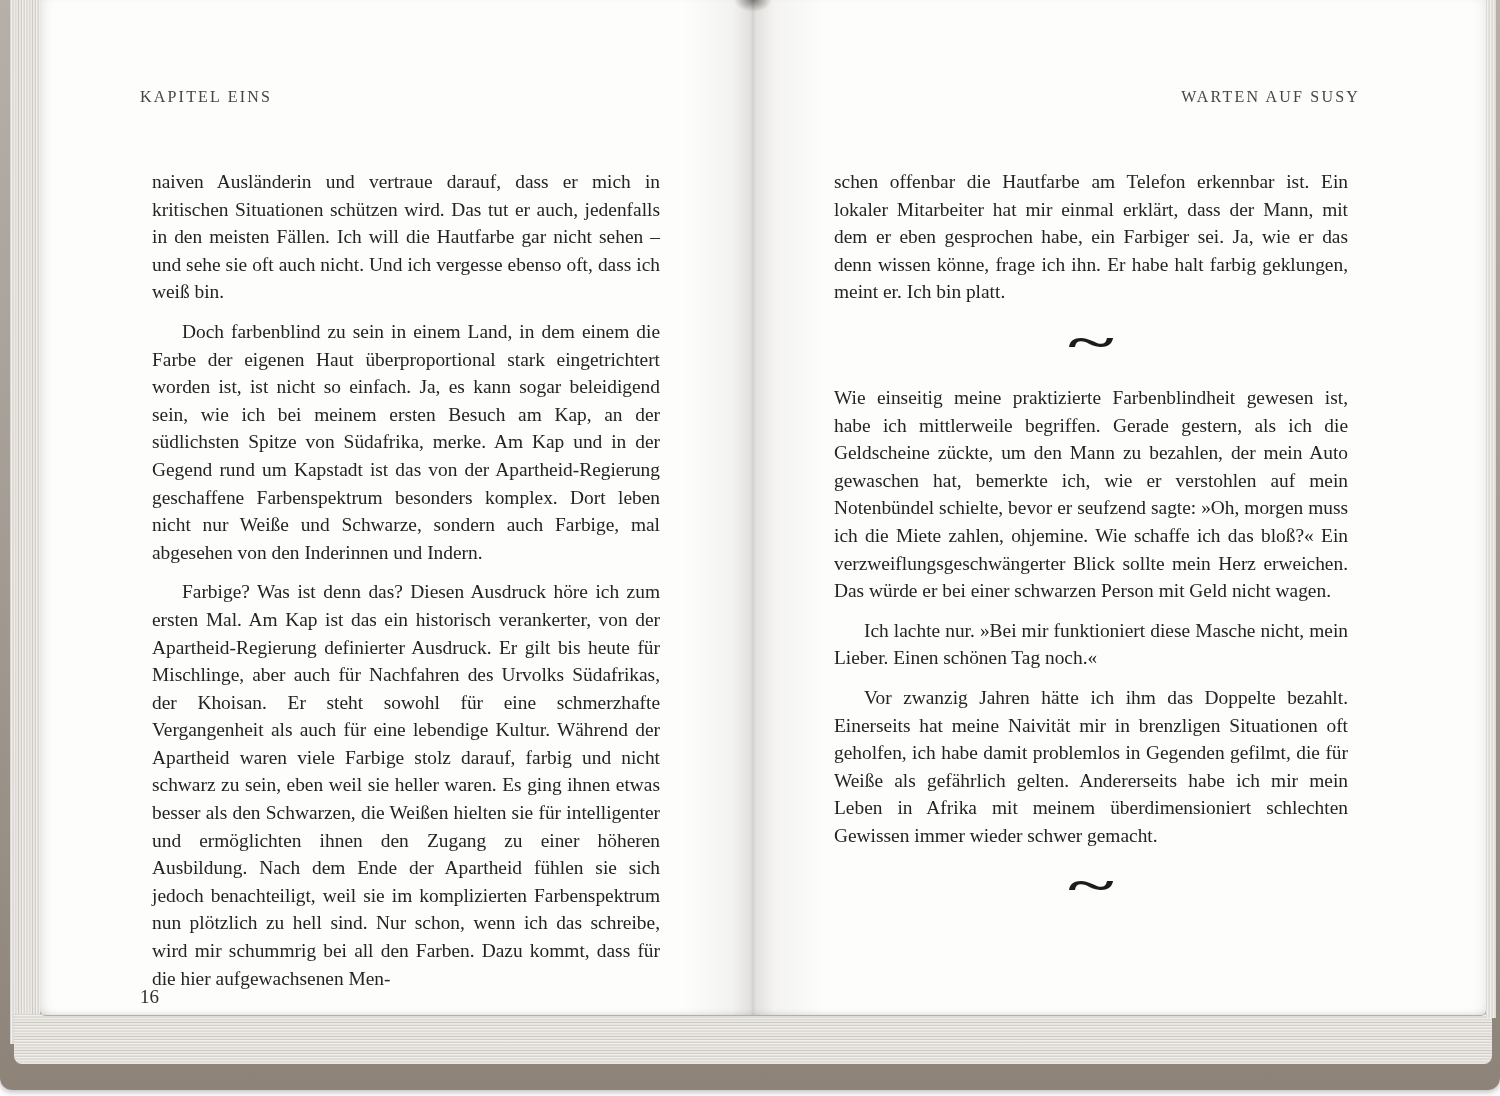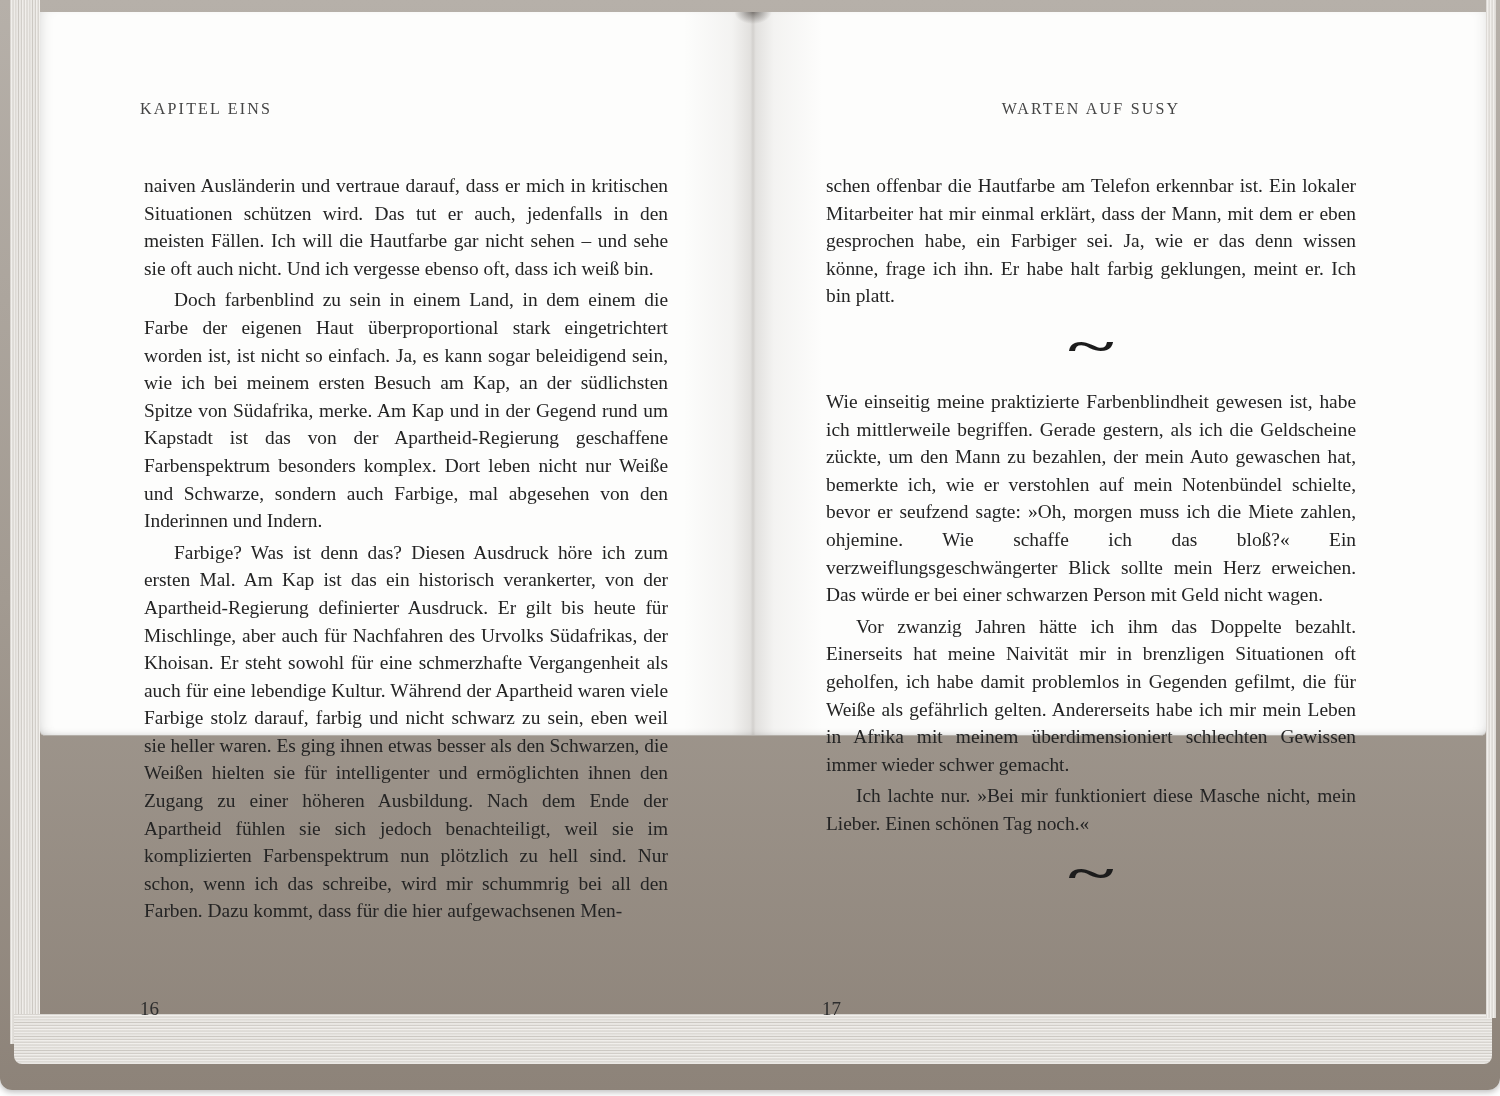--- a/index.html
+++ b/index.html
@@ -43,22 +43,22 @@
   .edges-right {
     position: absolute;
     left: 1486px; top: 0;
     width: 10px; height: 1018px;
     background: repeating-linear-gradient(to right, #d4d0cb 0px, #f1efec 1.5px, #dcd9d4 3px);
   }
 
   
   .spread {
     position: absolute;
-    left: 40px; top: 12px;
-    width: 1446px; height: 724px;
+    left: 40px; top: 0;
+    width: 1446px; height: 1016px;
     background: #fdfdfc;
     border-bottom: 1px solid #b3aea7;
     border-radius: 0 0 5px 5px;
     box-shadow: inset 10px 0 16px -12px rgba(0,0,0,.20),
                 inset -10px 0 16px -12px rgba(0,0,0,.14),
                 inset 0 -6px 10px -8px rgba(0,0,0,.22);
   }
 
   .page { position: absolute; top: 0; height: 100%; }
   .page-left  { left: 0;     width: 713px; }
@@ -89,35 +89,35 @@
 
   .running-head {
     position: absolute;
     top: 88px;
     font-size: 16px;
     letter-spacing: 2.2px;
     color: #454545;
     white-space: nowrap;
   }
   .page-left  .running-head { left: 100px; }
-  .page-right .running-head { left: 69px; width: 538px; text-align: center; }
+  .page-right .running-head { left: 69px; width: 538px; text-align: right; }
 
   .body {
     position: absolute;
     top: 156px;
     font-size: 19.4px;
     line-height: 27.6px;
     text-align: justify;
     hyphens: auto;
     -webkit-hyphens: auto;
   }
   .page-left  .body { left: 100px; width: 532px; }
   .page-right .body { left: 69px;  width: 538px; }
 
-  p { margin: 4px; }
+  p { margin: 12px; }
   p.indent { text-indent: 30px; }
 
   .ornament {
     text-align: center;
     font-size: 46px;
     font-weight: 700;
     line-height: 40px;
     margin: 17px 0 21px;
     transform: scaleX(1.9);
     color: #1c1c1c;
@@ -154,25 +154,24 @@
       </div>
       <footer class="folio">16</footer>
     </section>
 
     <section class="page page-right" lang="de">
       <header class="running-head">WARTEN AUF SUSY</header>
       <div class="body">
         <p class="noindent">schen offenbar die Hautfarbe am Telefon erkennbar ist. Ein lokaler Mitarbeiter hat mir einmal erklärt, dass der Mann, mit dem er eben gesprochen habe, ein Farbiger sei. Ja, wie er das denn wissen könne, frage ich ihn. Er habe halt farbig geklungen, meint er. Ich bin platt.</p>
         <div class="ornament">~</div>
         <p class="noindent">Wie einseitig meine praktizierte Farbenblindheit gewesen ist, habe ich mittlerweile begriffen. Gerade gestern, als ich die Geldscheine zückte, um den Mann zu bezahlen, der mein Auto gewaschen hat, bemerkte ich, wie er verstohlen auf mein Notenbündel schielte, bevor er seufzend sagte: »Oh, morgen muss ich die Miete zahlen, ohjemine. Wie schaffe ich das bloß?« Ein verzweiflungsgeschwängerter Blick sollte mein Herz erweichen. Das würde er bei einer schwarzen Person mit Geld nicht wagen.</p>
+        <p class="indent">Ich lachte nur. »Bei mir funktioniert diese Masche nicht, mein Lieber. Einen schönen Tag noch.«</p>
         <p class="indent">Vor zwanzig Jahren hätte ich ihm das Doppelte bezahlt. Einerseits hat meine Naivität mir in brenzligen Situationen oft geholfen, ich habe damit problemlos in Gegenden gefilmt, die für Weiße als gefährlich gelten. Andererseits habe ich mir mein Leben in Afrika mit meinem überdimensioniert schlechten Gewissen immer wieder schwer gemacht.</p>
-        <p class="indent">Ich lachte nur. »Bei mir funktioniert diese Masche nicht, mein Lieber. Einen schönen Tag noch.«</p>
         <div class="ornament">~</div>
       </div>
-      <footer class="folio">17</footer>
     </section>
 
     <div class="gutter"></div>
     <div class="spine-top"></div>
 
   </div>
 
 </div>
 
 </body></html>

